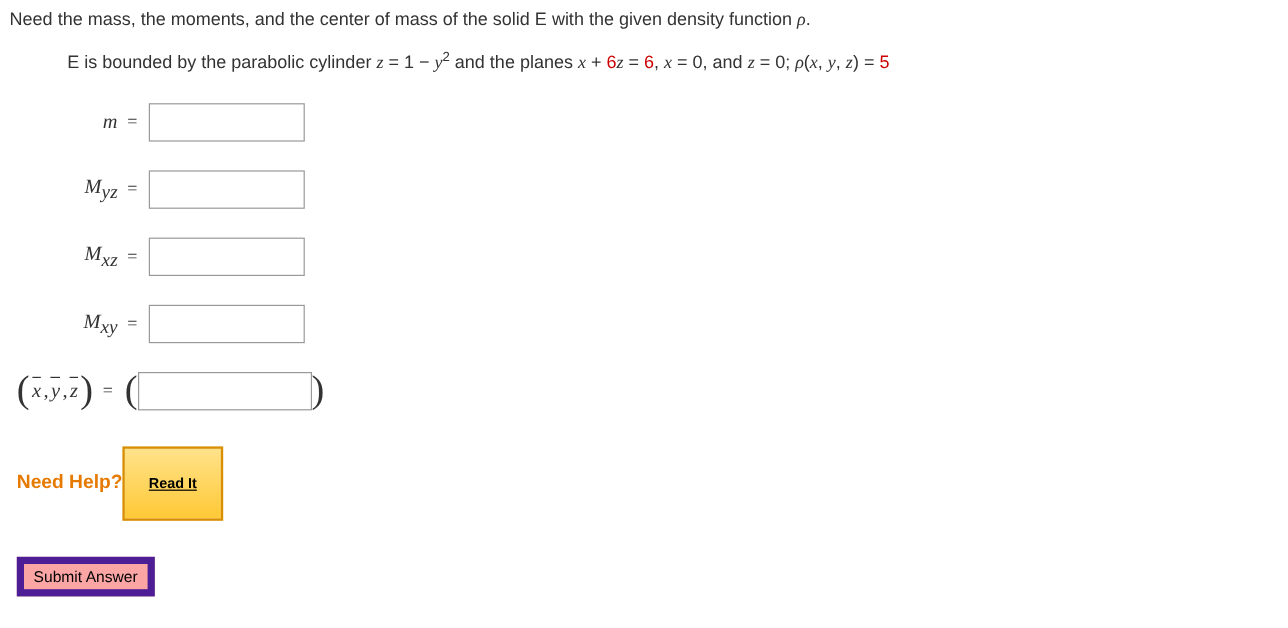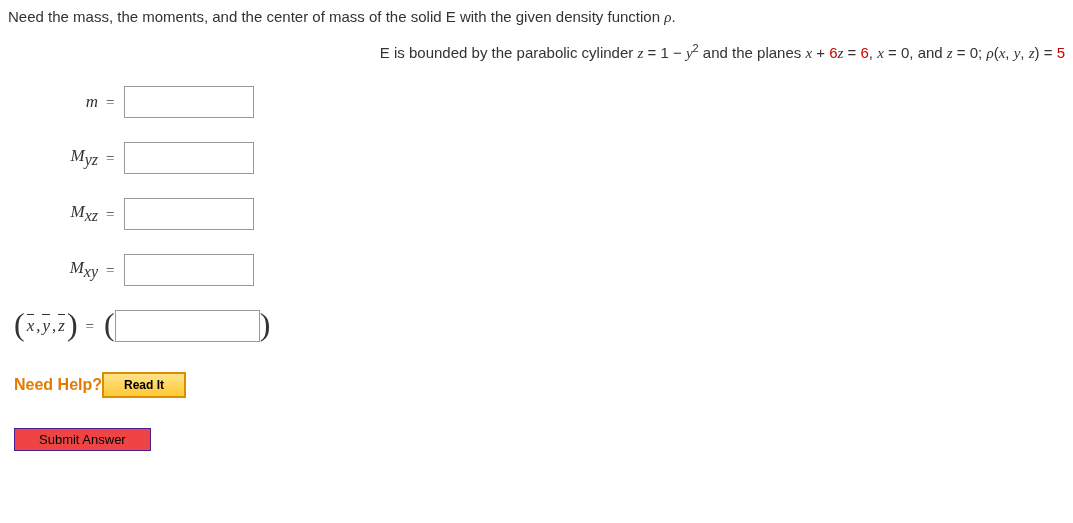--- a/index.html
+++ b/index.html
@@ -14,21 +14,20 @@
       background: #fff;
       padding: 8px;
       width: 1073px;
     }
     .question-text {
       margin-bottom: 16px;
     }
     .sub-text {
       margin-left: 48px;
       margin-bottom: 24px;
-      text-align: right;
     }
     .math-var {
       font-style: italic;
       font-family: 'Times New Roman', serif;
     }
     .red {
       color: #c00;
     }
     .input-row {
       display: flex;
@@ -101,30 +100,31 @@
       margin-left: 6px;
     }
     .need-help {
       color: #e67a00;
       font-weight: bold;
       font-size: 16px;
     }
     .read-it-btn {
       background: linear-gradient(#ffe28a, #ffc936);
       border: 2px solid #d98e00;
-      padding: 4px 20px;
+      padding: 22px 20px;
       font-size: 12px;
       font-weight: bold;
       cursor: pointer;
       color: #000;
+      text-decoration: underline;
     }
     .submit-btn {
-      background: #ef4444;
-      border: 1px solid #4c1d95;
-      padding: 3px 24px;
+      background: #fca5a5;
+      border: 6px solid #4c1d95;
+      padding: 3px 8px;
       font-size: 13px;
       cursor: pointer;
       margin-left: 6px;
     }
     sup {
       font-size: 11px;
     }
   </style>
 </head>
 <body>

